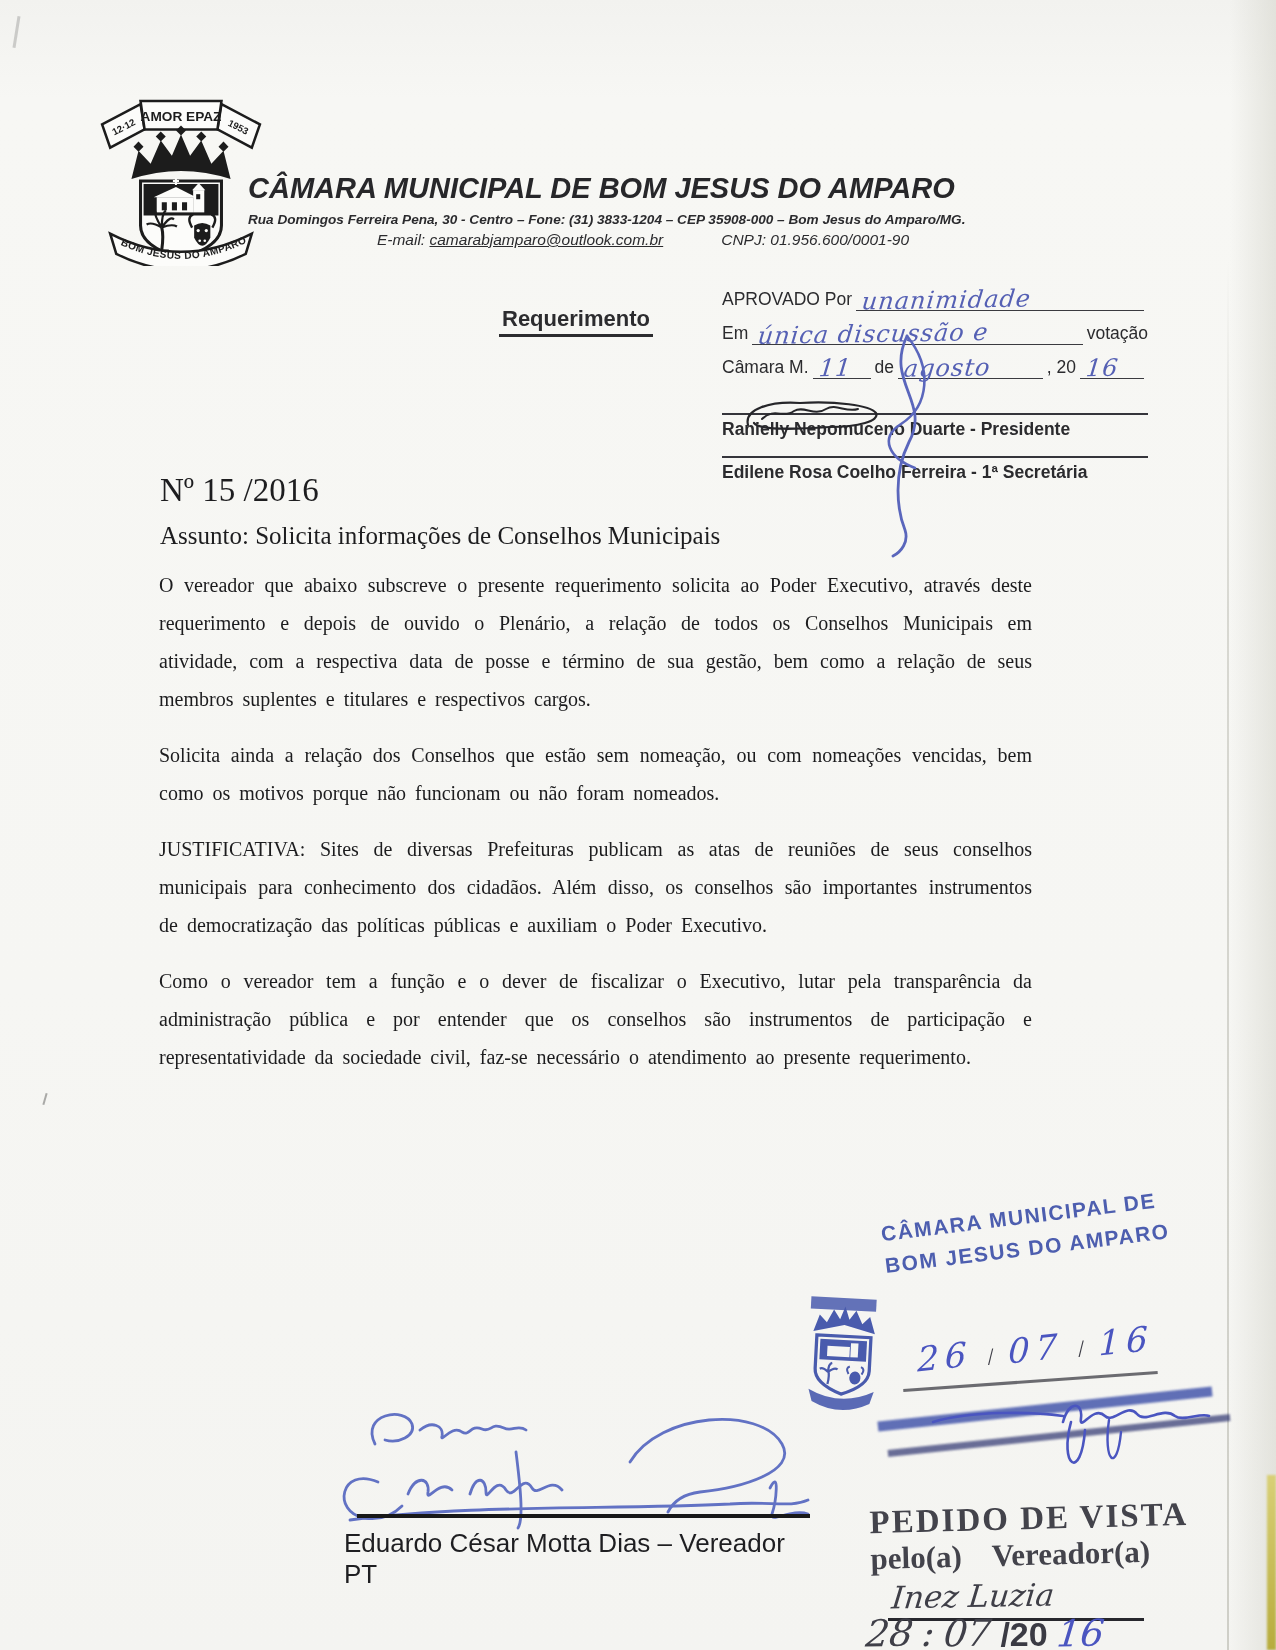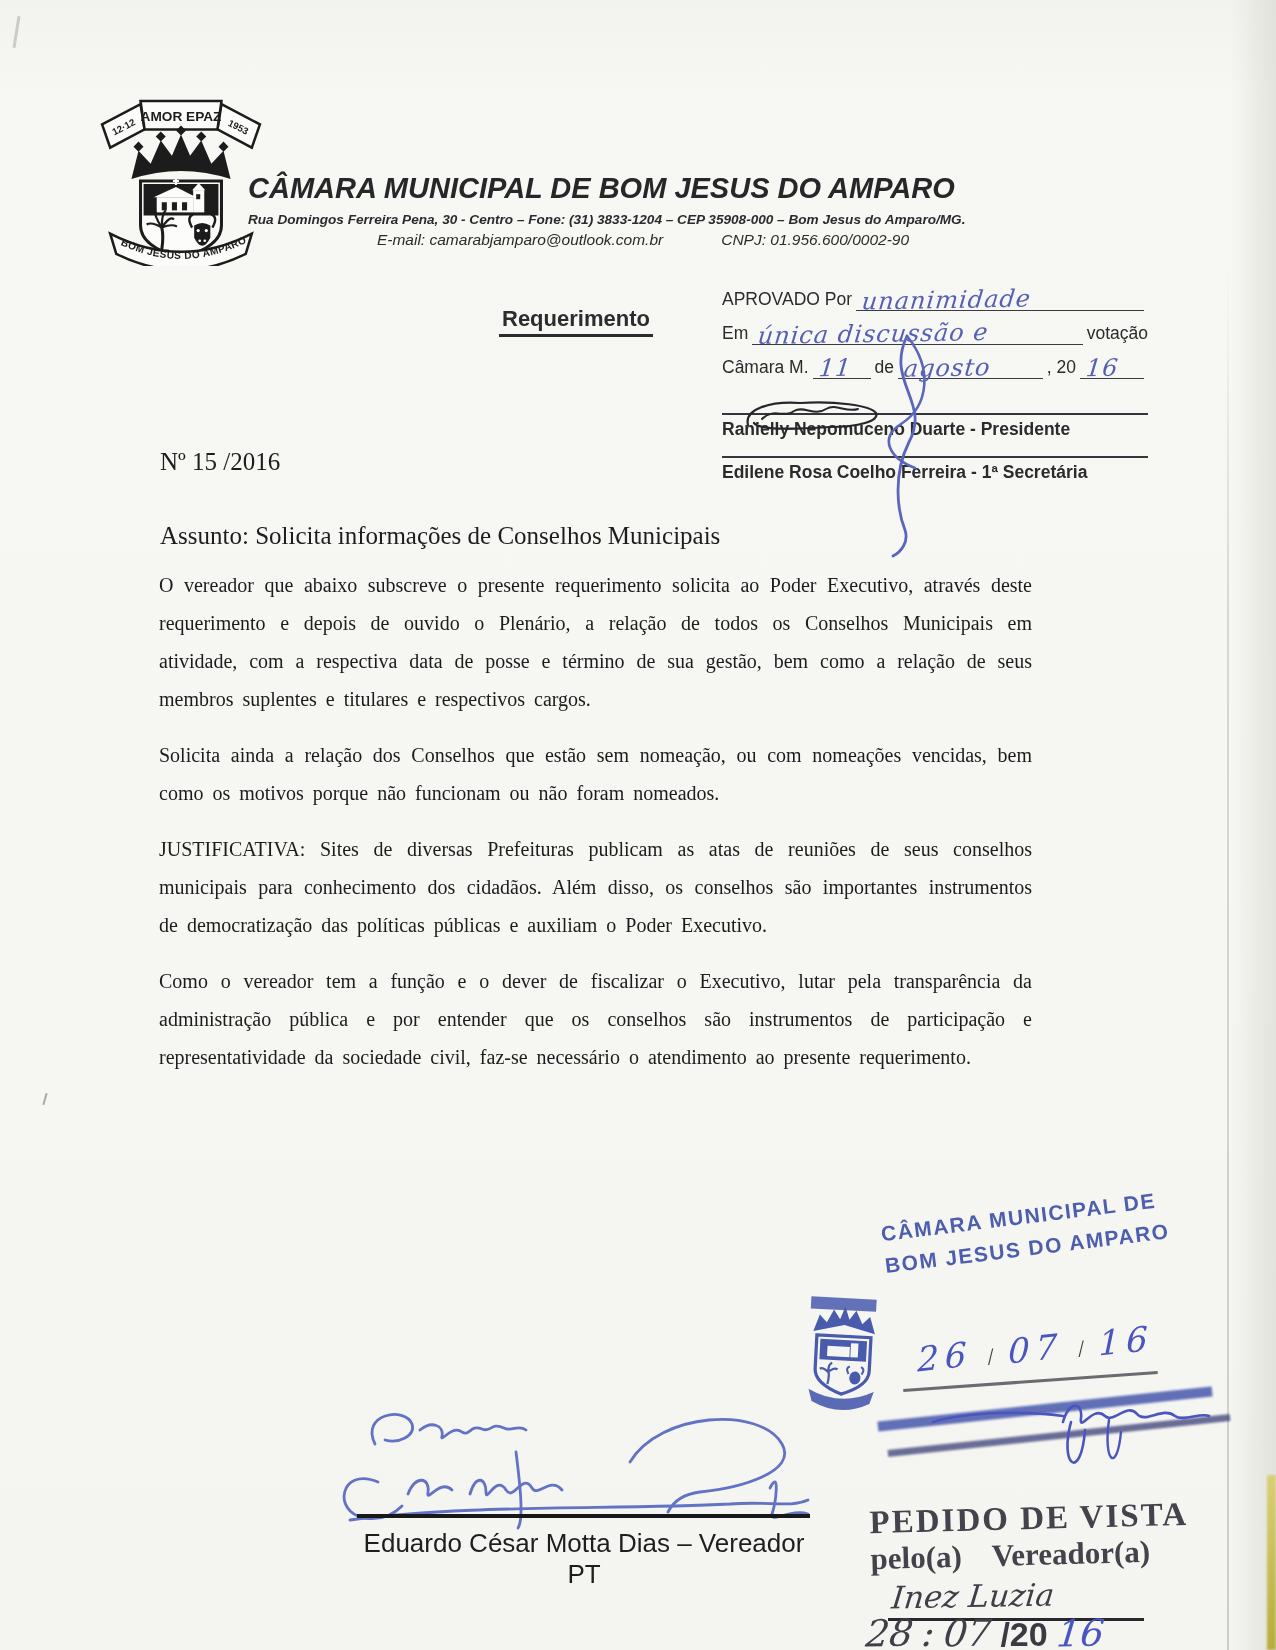--- a/index.html
+++ b/index.html
@@ -13,25 +13,25 @@
   .edge-line{position:absolute;right:47px;top:260px;width:2px;height:1390px;background:linear-gradient(180deg,rgba(205,205,198,0),#d2d2cb 25%,#c8c8c0 100%);opacity:.85;}
   .edge-strip{position:absolute;right:0;top:0;width:46px;height:100%;background:linear-gradient(90deg,rgba(222,222,215,0),rgba(212,212,203,.55));}
   .corner-yellow{position:absolute;right:0;bottom:0;width:9px;height:175px;background:linear-gradient(180deg,#d9d077,#b7ac3d);filter:blur(1px);}
 
   
   .crest{position:absolute;left:95px;top:92px;width:172px;height:174px;}
   .lh-block{position:absolute;left:248px;top:172px;width:790px;}
   .lh-title{font-family:"Liberation Sans",sans-serif;font-weight:bold;font-style:italic;font-size:29px;white-space:nowrap;color:#27272a;}
   .lh-address{font-family:"Liberation Sans",sans-serif;font-weight:bold;font-style:italic;font-size:13.6px;margin-top:7px;white-space:nowrap;color:#2b2b2e;}
   .lh-contact{font-family:"Liberation Sans",sans-serif;font-style:italic;font-size:15.5px;margin-top:4px;display:flex;justify-content:center;gap:58px;color:#2b2b2e;}
-  .lh-email{text-align:right;}
+  .lh-email{text-decoration:underline;text-align:right;}
 
   
   .doc-title{position:absolute;left:499px;top:306px;font-family:"Liberation Sans",sans-serif;font-weight:bold;font-size:22px;color:#2c2c2f;border-bottom:3.5px solid #2c2c2f;padding:0 3px 2px 3px;}
-  .doc-number{position:absolute;left:160px;top:448px;font-size:25px;}
+  .doc-number{position:absolute;left:160px;top:472px;font-size:33px;}
   .doc-subject{position:absolute;left:160px;top:522px;font-size:25px;}
   .body-text{position:absolute;left:159px;top:566px;width:873px;font-size:20px;line-height:38px;text-align:justify;word-spacing:4px;color:#1c1c1e;}
   .body-text p{margin:0 0 18px 0;}
   .closing{position:absolute;left:160px;top:1312px;font-size:25px;}
 
   
   .approval{position:absolute;left:722px;top:281px;width:426px;font-family:"Liberation Sans",sans-serif;font-size:17.5px;color:#2b2b2e;}
   .appr-row{display:flex;align-items:flex-end;height:30px;margin-bottom:4px;}
   .appr-label{white-space:nowrap;padding-bottom:1px;}
   .fill{flex:1;border-bottom:1.7px solid #3a3a3f;position:relative;height:100%;margin:0 4px;}
@@ -59,21 +59,21 @@
   .rs-date{position:absolute;left:122px;top:48px;width:250px;font-size:34px;transform:rotate(-5deg);letter-spacing:6px;white-space:nowrap;}
   .rs-date .sep{color:#3d3d46;font-size:24px;letter-spacing:0;}
   .rs-dateline{position:absolute;left:108px;top:100px;width:255px;height:3px;background:#3c3c44;opacity:.75;transform:rotate(-4deg);}
   .rs-smudge1{position:absolute;left:82px;top:124px;width:336px;height:10px;background:#3b4ea8;filter:blur(1.3px);opacity:.8;transform:rotate(-6deg);}
   .rs-smudge2{position:absolute;left:92px;top:152px;width:344px;height:7px;background:#2e3470;filter:blur(1.2px);opacity:.7;transform:rotate(-6deg);}
   .rs-sig{position:absolute;left:118px;top:90px;width:300px;height:130px;}
 
   
   .main-sig{position:absolute;left:330px;top:1402px;width:500px;height:130px;}
   .sig-line{position:absolute;left:357px;top:1514px;width:453px;height:3.5px;background:#181818;}
-  .sig-caption{position:absolute;left:344px;top:1528px;width:480px;text-align:center;font-family:"Liberation Sans",sans-serif;font-size:26px;color:#1e1e21;}
+  .sig-caption{position:absolute;left:344px;top:1528px;width:480px;text-align:left;font-family:"Liberation Sans",sans-serif;font-size:26px;color:#1e1e21;}
 
   
   .vista{position:absolute;left:870px;top:1500px;transform:rotate(-1.5deg);color:#3a3a43;font-family:"Liberation Serif",serif;font-weight:bold;opacity:.95;}
   .vista-l1{font-size:33px;letter-spacing:2px;white-space:nowrap;}
   .vista-l2{font-size:31px;display:flex;gap:30px;margin-top:0px;white-space:nowrap;}
   .vista-name{position:absolute;left:888px;top:1578px;width:256px;height:40px;border-bottom:3px solid #27272d;}
   .vista-name .hand{font-size:31px;margin-left:4px;}
   .vista-date{position:absolute;left:866px;top:1612px;font-size:37px;white-space:nowrap;}
   .vista-date .print{font-family:"Liberation Sans",sans-serif;font-weight:bold;color:#3a3a43;font-size:34px;}
 </style>
@@ -134,21 +134,21 @@
         <textPath href="#bandpath" startOffset="2">BOM JESUS DO AMPARO MG</textPath>
       </text>
     </g>
   </svg>
 
   <div class="lh-block">
     <div class="lh-title">CÂMARA MUNICIPAL DE BOM JESUS DO AMPARO</div>
     <div class="lh-address">Rua Domingos Ferreira Pena, 30 - Centro – Fone: (31) 3833-1204 – CEP 35908-000 – Bom Jesus do Amparo/MG.</div>
     <div class="lh-contact">
       <span><span>E-mail:</span> <span class="lh-email">camarabjamparo@outlook.com.br</span></span>
-      <span>CNPJ: 01.956.600/0002-90</span>
+      <span>CNPJ: 01.956.600/0001-90</span>
     </div>
   </div>
 
   <div class="doc-title">Requerimento</div>
 
   <div class="approval">
     <div class="appr-row">
       <span class="appr-label">APROVADO Por</span>
       <span class="fill">
           <span class="hand hand-lg">unanimidade</span>

